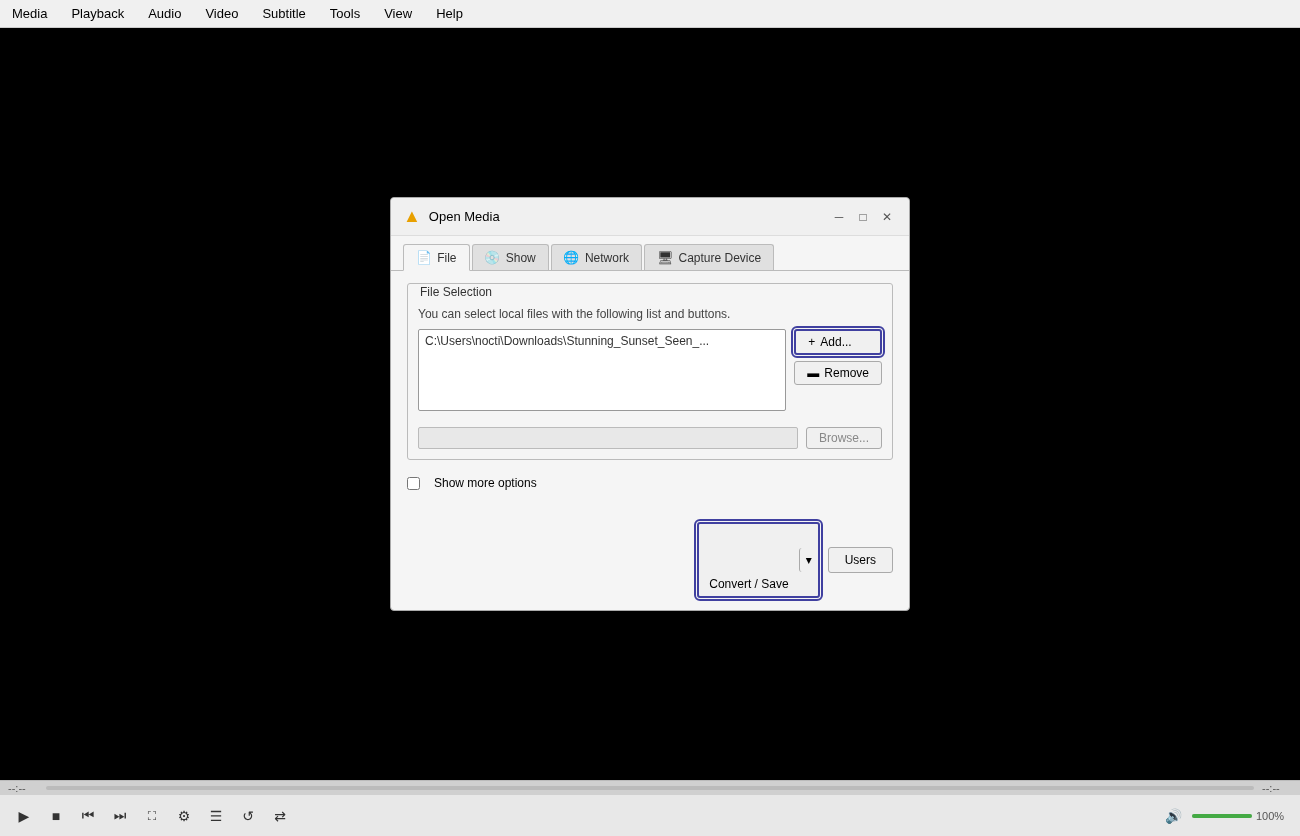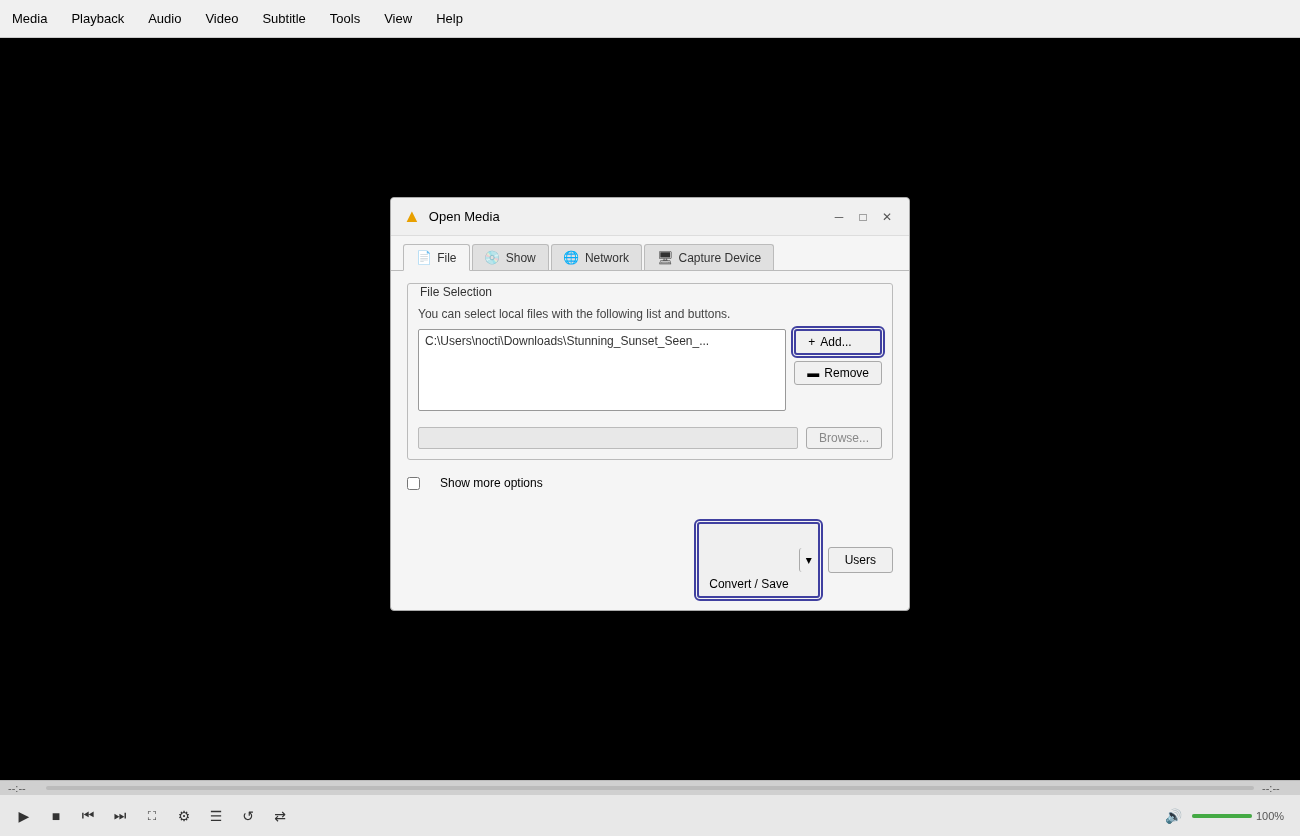--- a/index.html
+++ b/index.html
@@ -14,21 +14,21 @@
       overflow: hidden;
       position: relative;
     }
 
     
     .menu-bar {
       position: absolute;
       top: 0;
       left: 0;
       width: 100%;
-      height: 38px;
+      height: 28px;
       background: #f0f0f0;
       display: flex;
       align-items: center;
       padding: 0 8px;
       gap: 16px;
       border-bottom: 1px solid #ccc;
       z-index: 10;
     }
     .menu-item {
       font-size: 13px;
@@ -297,21 +297,21 @@
       padding: 3px 12px;
       font-size: 12px;
       border-radius: 3px;
       cursor: pointer;
     }
 
     
     .show-more-row {
       display: flex;
       align-items: center;
-      gap: 20px;
+      gap: 14px;
       font-size: 12px;
       padding: 4px 0 12px;
     }
 
     
     .dialog-footer {
       display: flex;
       justify-content: flex-end;
       align-items: center;
       gap: 8px;

